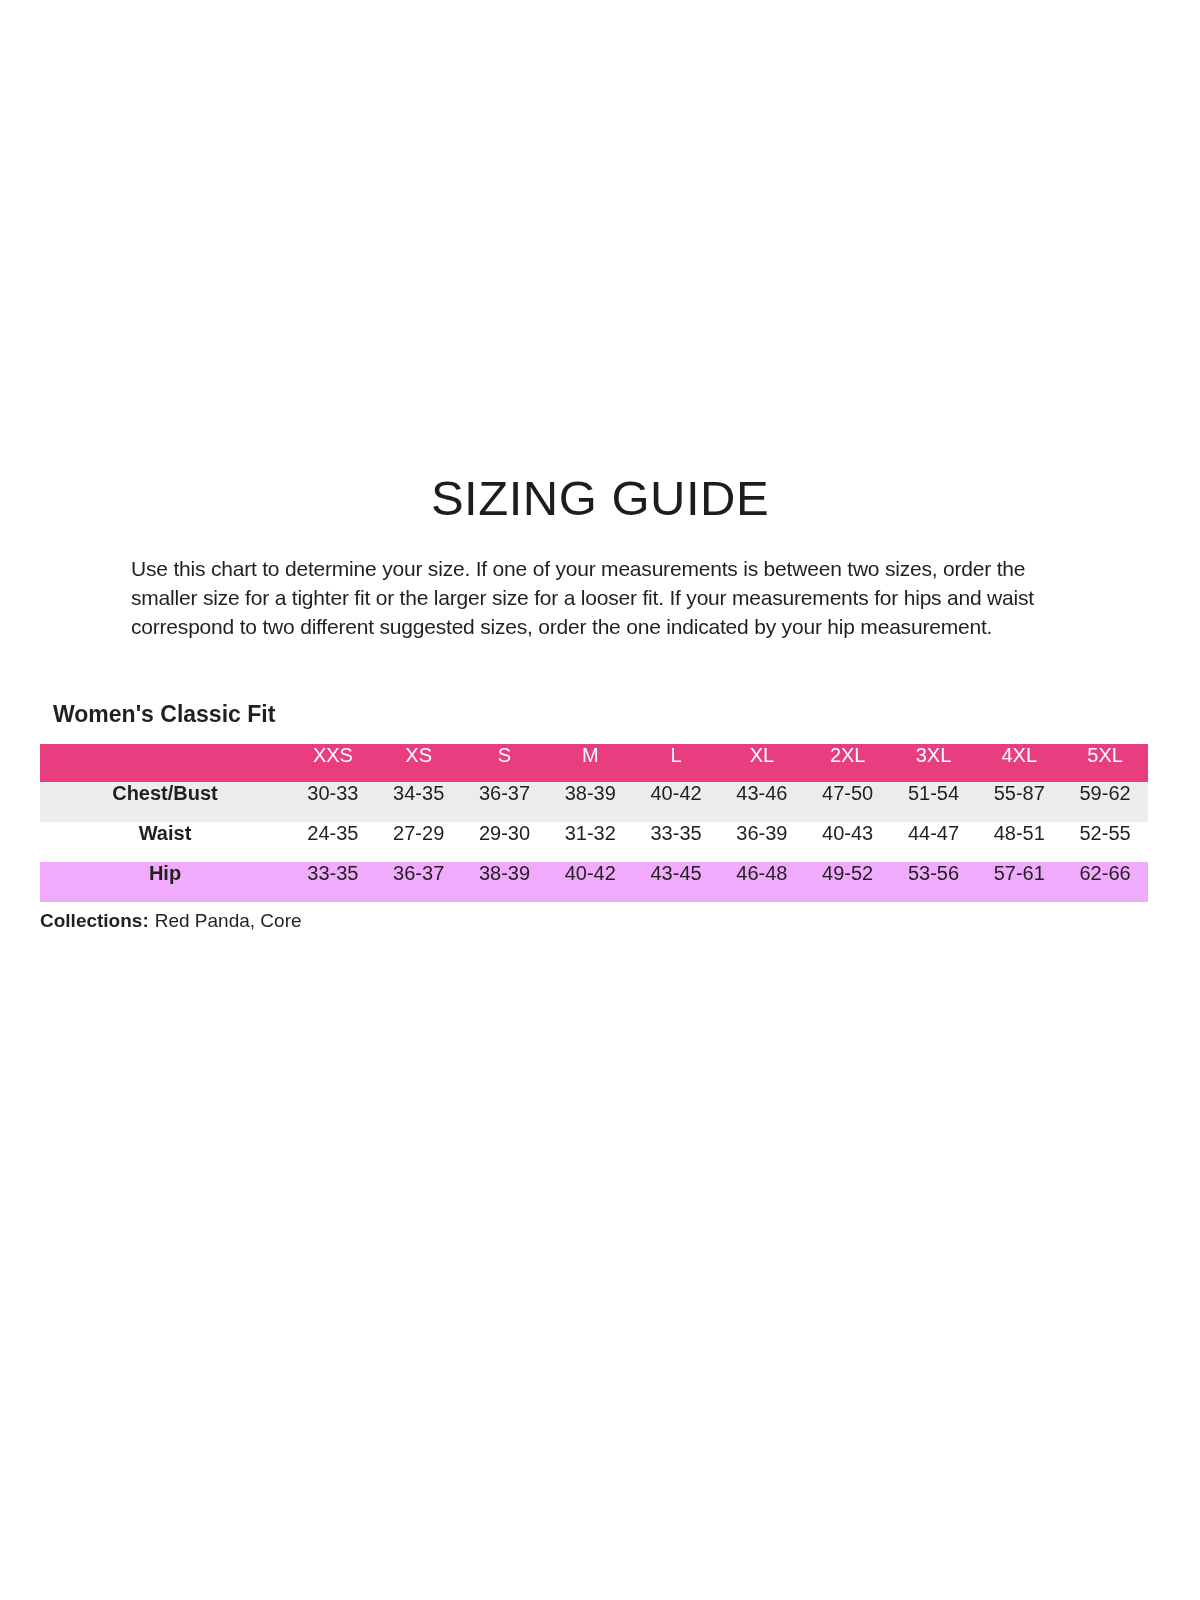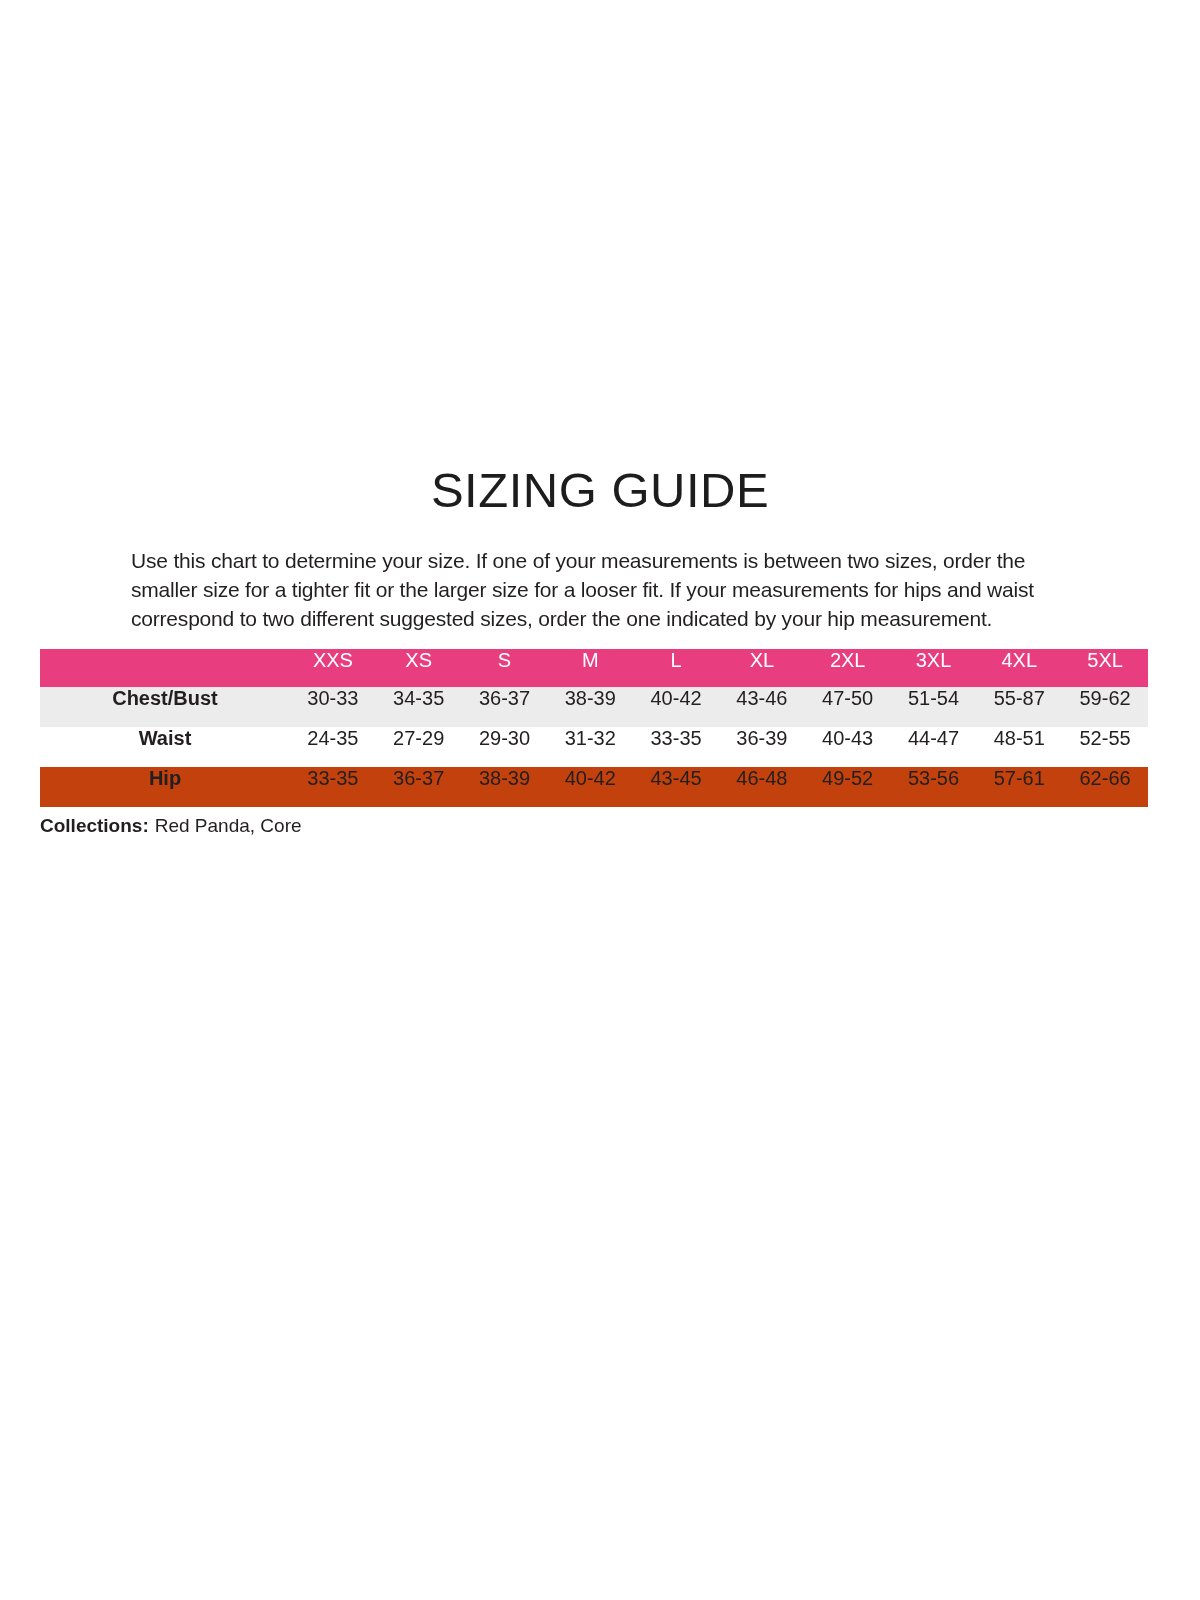--- a/index.html
+++ b/index.html
@@ -9,21 +9,21 @@
   }
   body {
     width: 1200px;
     height: 1600px;
     position: relative;
     font-family: "Liberation Sans", sans-serif;
     color: #231F20;
     overflow: hidden;
   }
   .page-title {
-    margin: 0;
+    margin: 8px;
     padding-top: 462px;
     text-align: center;
     font-size: 49px;
     font-weight: 400;
     letter-spacing: 0.5px;
     color: #1d1d1d;
   }
   .intro {
     width: 938px;
     margin: 28px auto 8px;
@@ -80,20 +80,21 @@
 </style>
 </head>
 <body>
 
 <div class="page">
 
   <h1 class="page-title">SIZING GUIDE</h1>
 
   <p class="intro">Use this chart to determine your size. If one of your measurements is between two sizes, order the smaller size for a tighter fit or the larger size for a looser fit. If your measurements for hips and waist correspond to two different suggested sizes, order the one indicated by your hip measurement.</p>
 
+  <h2 class="section-heading">Women's Classic Fit</h2>
 
   <div class="size-table">
     <div class="trow head" style="background: rgb(232, 62, 128); color: rgb(255, 255, 255);">
         <div class="cell label-col"></div>
         <div class="cell">XXS</div>
         <div class="cell">XS</div>
         <div class="cell">S</div>
         <div class="cell">M</div>
         <div class="cell">L</div>
         <div class="cell">XL</div>
@@ -122,21 +123,21 @@
           <div class="cell">27-29</div>
           <div class="cell">29-30</div>
           <div class="cell">31-32</div>
           <div class="cell">33-35</div>
           <div class="cell">36-39</div>
           <div class="cell">40-43</div>
           <div class="cell">44-47</div>
           <div class="cell">48-51</div>
           <div class="cell">52-55</div>
         </div>
-        <div class="trow alt" style="background: #c2410c;">
+        <div class="trow alt" style="background: #f0abfc;">
           <div class="cell label-col rlabel">Hip</div>
           <div class="cell">33-35</div>
           <div class="cell">36-37</div>
           <div class="cell">38-39</div>
           <div class="cell">40-42</div>
           <div class="cell">43-45</div>
           <div class="cell">46-48</div>
           <div class="cell">49-52</div>
           <div class="cell">53-56</div>
           <div class="cell">57-61</div>

